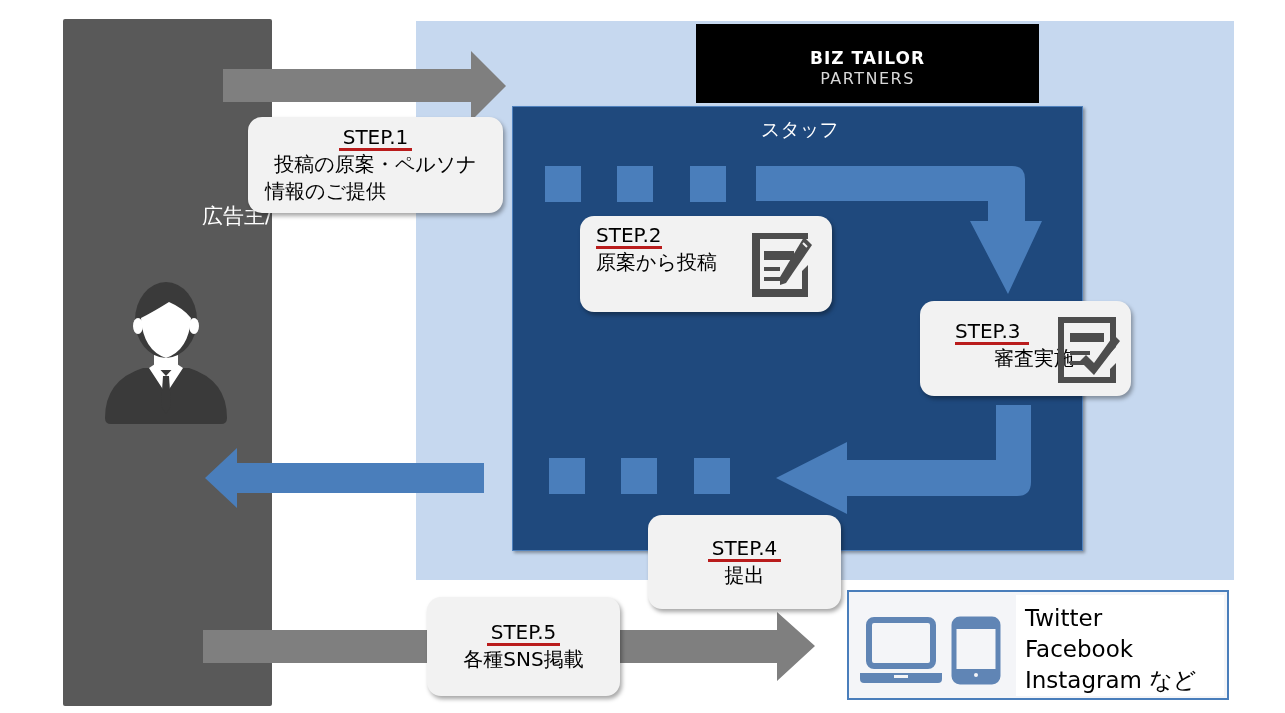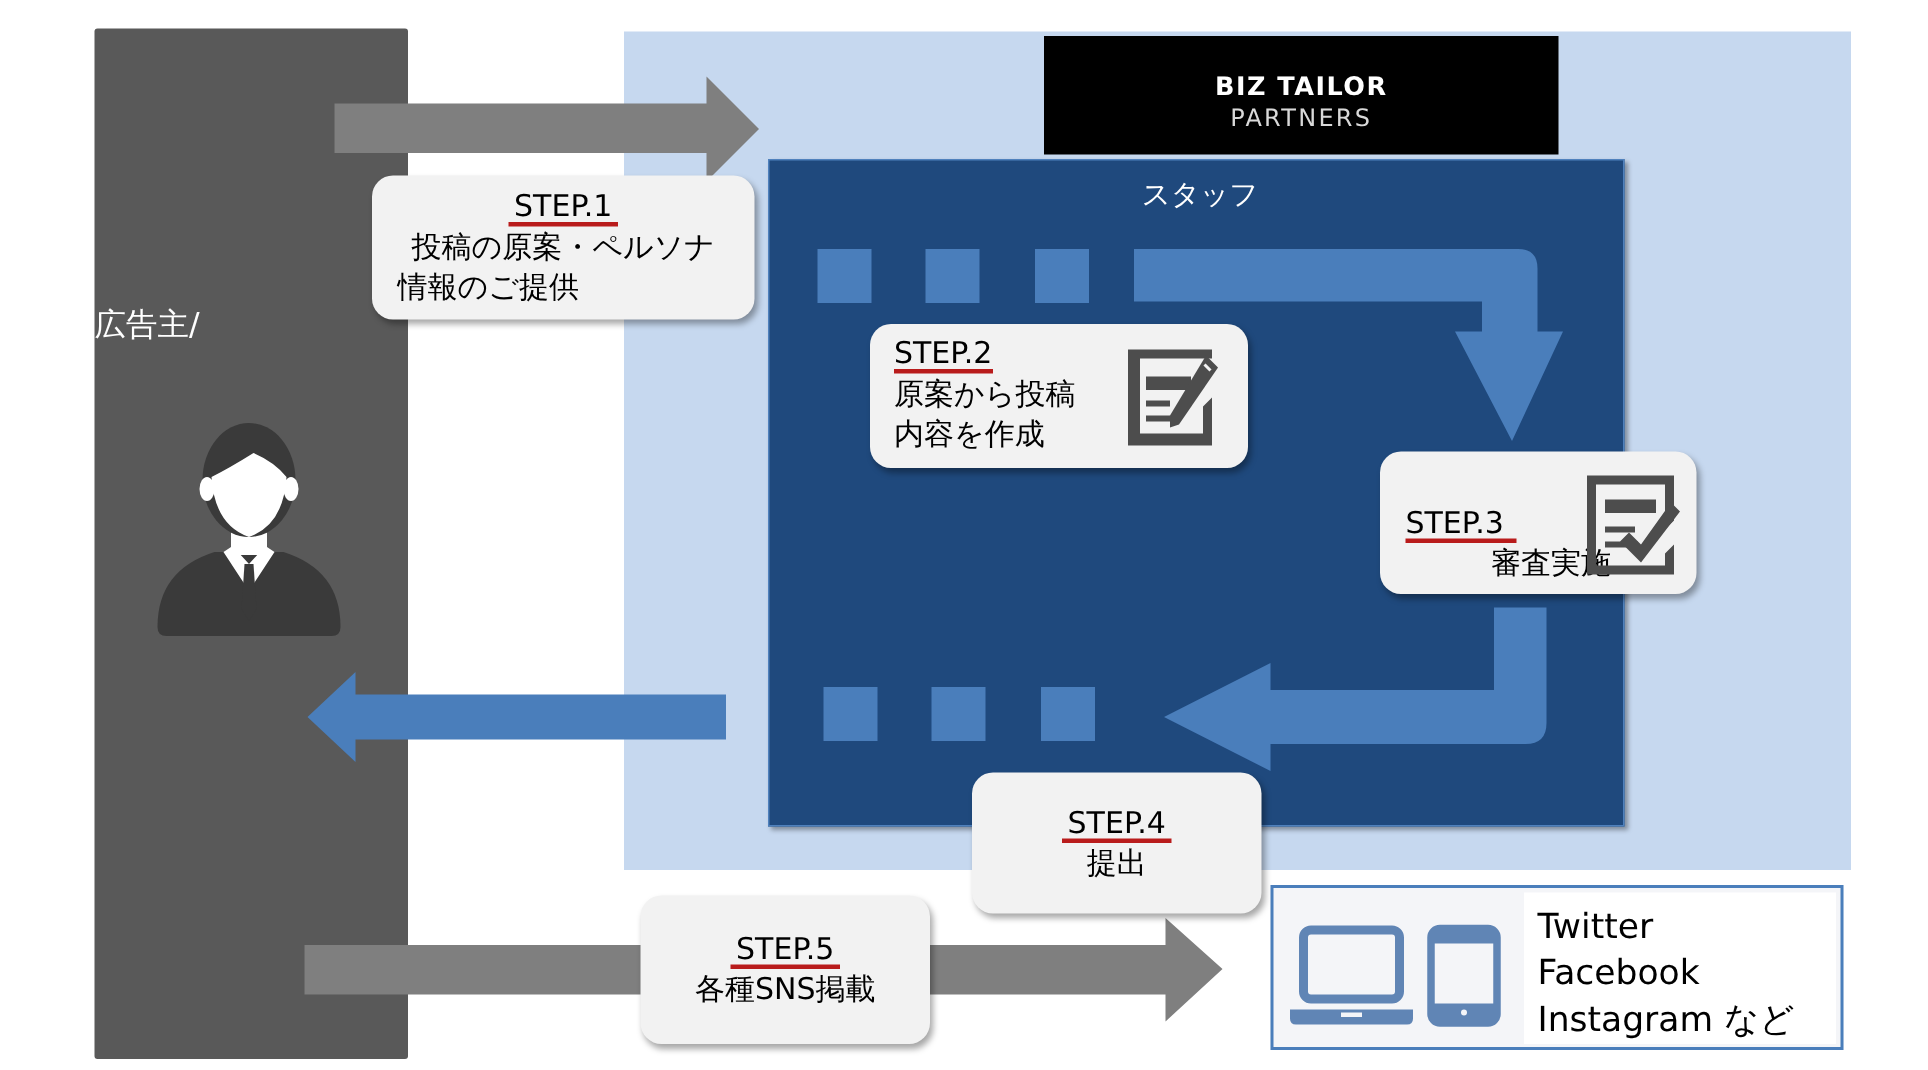--- a/index.html
+++ b/index.html
@@ -1,20 +1,20 @@
 <!DOCTYPE html>
 <html><head>
 <meta charset="utf-8">
 <style>
   html, body { margin:0; padding:0; }
   body { width:1285px; height:713px; background:#ffffff; position:relative; overflow:hidden;
          font-family:"DejaVu Sans", "Liberation Sans", sans-serif; }
   .abs { position:absolute; }
   #left-col { left:63px; top:19px; width:209px; height:687px; background:#595959; border-radius:2px; }
-  #left-label { left:63px; top:202px; width:209px; text-align:left; color:#ffffff; font-size:21px; line-height:29px; }
+  #left-label { left:63px; top:202px; width:209px; text-align:right; color:#ffffff; font-size:21px; line-height:29px; }
   #person { left:103px; top:268px; width:126px; height:158px; }
   #panel { left:416px; top:21px; width:818px; height:559px; background:#c6d8ef; }
   #logo { left:696px; top:24px; width:343px; height:79px; background:#000; color:#fff; text-align:center; }
   #logo .t1 { font-family:"DejaVu Sans", sans-serif; font-weight:bold; font-size:17px; letter-spacing:1px; margin-top:21px; line-height:26px; }
   #logo .t2 { font-size:16px; letter-spacing:1.5px; line-height:16px; color:#d9d9d9; }
   #staff-box { left:512px; top:106px; width:569px; height:443px; background:#1f497d; border:1px solid #4f81bd; box-shadow:2px 2px 3px rgba(0,0,0,0.35); }
   #staff-label { left:700px; top:117px; width:200px; text-align:center; color:#fff; font-size:19px; }
   .sq { width:36px; height:36px; background:#4a7ebb; }
   .callout { background:#f2f2f2; border-radius:14px; box-shadow:2px 3px 4px rgba(0,0,0,0.35); color:#000; font-size:20px; line-height:27px; }
   .step { display:inline-block; border-bottom:3px solid #b91c1c; line-height:22px; padding:0 4px 0 4px; }
@@ -77,33 +77,32 @@
 
 <div class="abs callout" style="left:248px;top:117px;width:255px;height:96px;text-align:center;">
   <div style="margin-top:7px;"><span class="step">STEP.1</span></div>
   <div>投稿の原案・ペルソナ</div>
   <div style="text-align:left;padding-left:17px;">情報のご提供</div>
 </div>
 
 <div class="abs callout" style="left:580px;top:216px;width:252px;height:96px;">
   <div style="padding-left:16px;margin-top:6px;"><span class="step" style="padding:0;">STEP.2</span></div>
   <div style="padding-left:16px;">原案から投稿</div>
-  <div style="padding-left:16px;">内容を作成</div>
   <svg class="abs" style="left:170px;top:15px;" width="66" height="66" viewBox="0 0 66 66">
     <path d="M2 2 L58 2 L58 8 L10 8 L10 58 L52 58 L52 40 L58 34 L58 66 L2 66 Z" fill="#4d4d4d"></path>
     <rect x="14" y="20" width="30" height="9" fill="#4d4d4d"></rect>
     <rect x="14" y="36" width="16" height="4" fill="#4d4d4d"></rect>
     <rect x="14" y="46" width="16" height="4" fill="#4d4d4d"></rect>
     <path d="M54 6 L62 14 L36 52 L30 54 L30 46 Z" fill="#4d4d4d"></path>
     <path d="M53 12 L57 16" stroke="#f2f2f2" stroke-width="2"></path>
   </svg>
 </div>
 
 <div class="abs callout" style="left:920px;top:301px;width:211px;height:95px;">
-  <div style="padding-left:17px;margin-top:34px;"><span class="step" style="padding:0 8px 0 0;">STEP.3</span></div>
+  <div style="padding-left:35px;margin-top:17px;"><span class="step" style="padding:0 8px 0 0;">STEP.3</span></div>
   <div style="padding-left:17px;text-align:center;">審査実施</div>
   <svg class="abs" style="left:138px;top:16px;" width="62" height="66" viewBox="0 0 62 66">
     <path d="M0 0 L58 0 L58 30 L52 36 L52 6 L6 6 L6 60 L52 60 L52 52 L58 46 L58 66 L0 66 Z" fill="#4d4d4d"></path>
     <rect x="12" y="16" width="34" height="9" fill="#4d4d4d"></rect>
     <rect x="12" y="34" width="20" height="4" fill="#4d4d4d"></rect>
     <rect x="12" y="44" width="22" height="4" fill="#4d4d4d"></rect>
     <path d="M28 38 L36 46 L56 18 L62 24 L36 58 L22 44 Z" fill="#4d4d4d"></path>
   </svg>
 </div>
 

